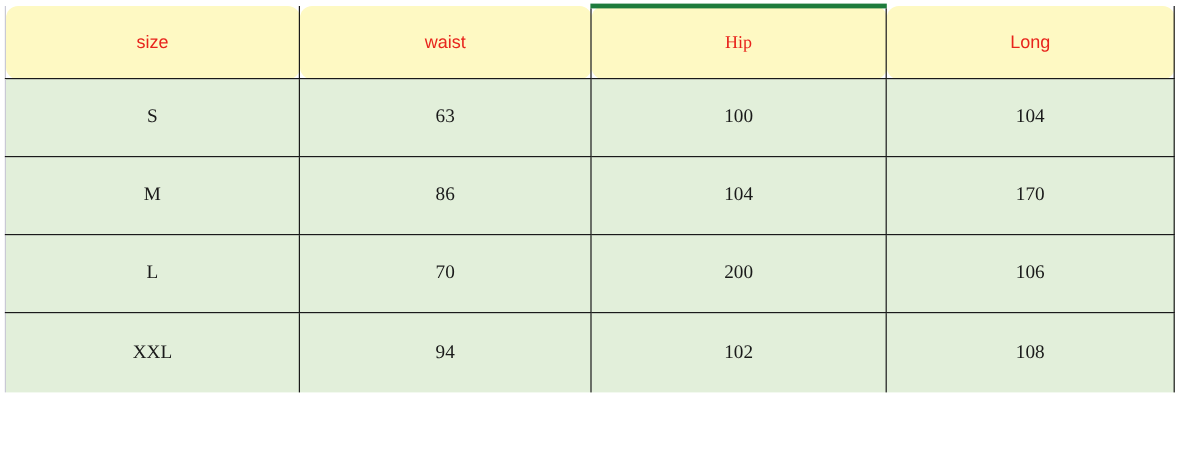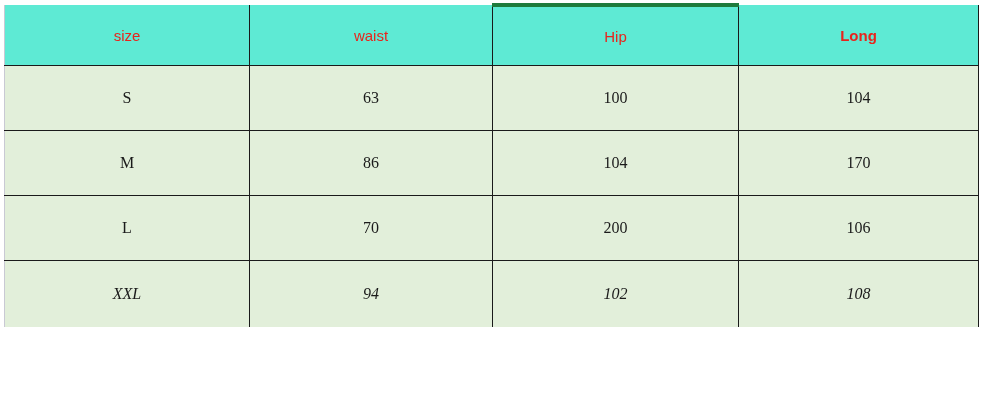--- a/index.html
+++ b/index.html
@@ -28,56 +28,56 @@
     border-left: 1px solid #c9c9d4;
   }
 
   table.size-chart col.c-size  { width: 245px; }
   table.size-chart col.c-waist { width: 243px; }
   table.size-chart col.c-hip   { width: 246px; }
   table.size-chart col.c-long  { width: 240px; }
 
   thead th {
     height: 58px;
-    background: #5eead4;
+    background: #fef9c3;
     color: #e8241c;
     font-family: "Liberation Sans", sans-serif;
     font-size: 15px;
     font-weight: 400;
     text-align: center;
     vertical-align: middle;
     border-right: 1.5px solid #1a1a1a;
     border-bottom: 1.5px solid #1a1a1a;
     padding: 0;
+    border-radius: 10px;
   }
   thead th.accent-top {
     border-top: 4px solid #1e7b3c;
+    font-family: Liberation Serif, serif;
   }
   thead th.last-col {
     border-right: 1.5px solid #1a1a1a;
-    font-weight: bold;
   }
 
   tbody td {
     height: 64px;
     background: #e2efda;
     color: #1a1a1a;
     font-family: "Liberation Serif", serif;
     font-size: 16px;
     font-weight: 400;
     text-align: center;
     vertical-align: middle;
     border-right: 1.5px solid #1a1a1a;
     border-bottom: 1.5px solid #1a1a1a;
     padding: 0;
   }
   tbody tr.last-row td {
     border-bottom: none;
     height: 66px;
-    font-style: italic;
   }
 </style>
 </head>
 <body>
 
 <div id="size-chart-wrap">
   <table class="size-chart">
     <colgroup>
       <col class="c-size">
       <col class="c-waist">

